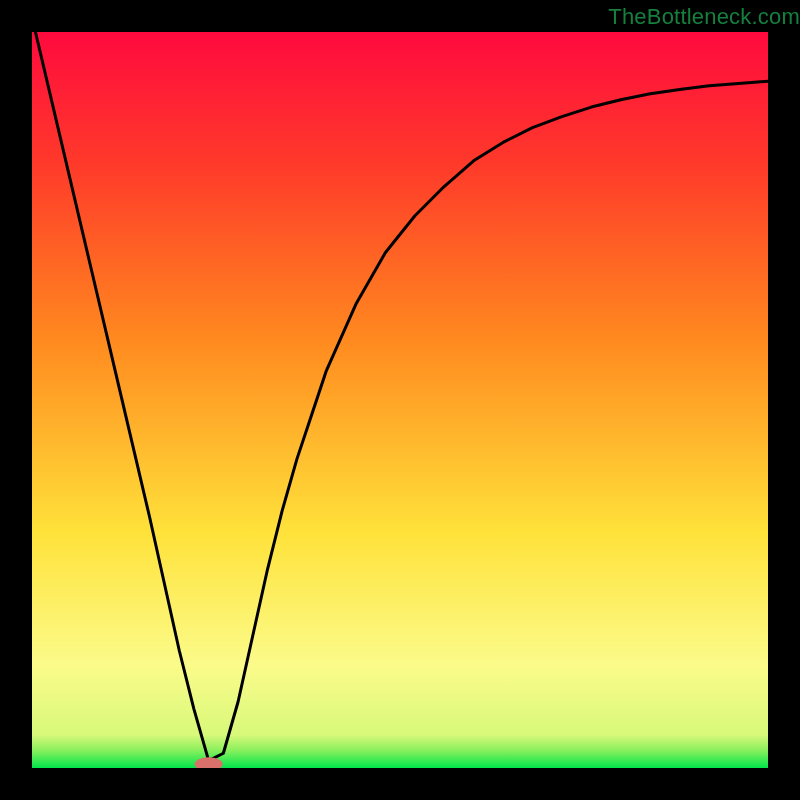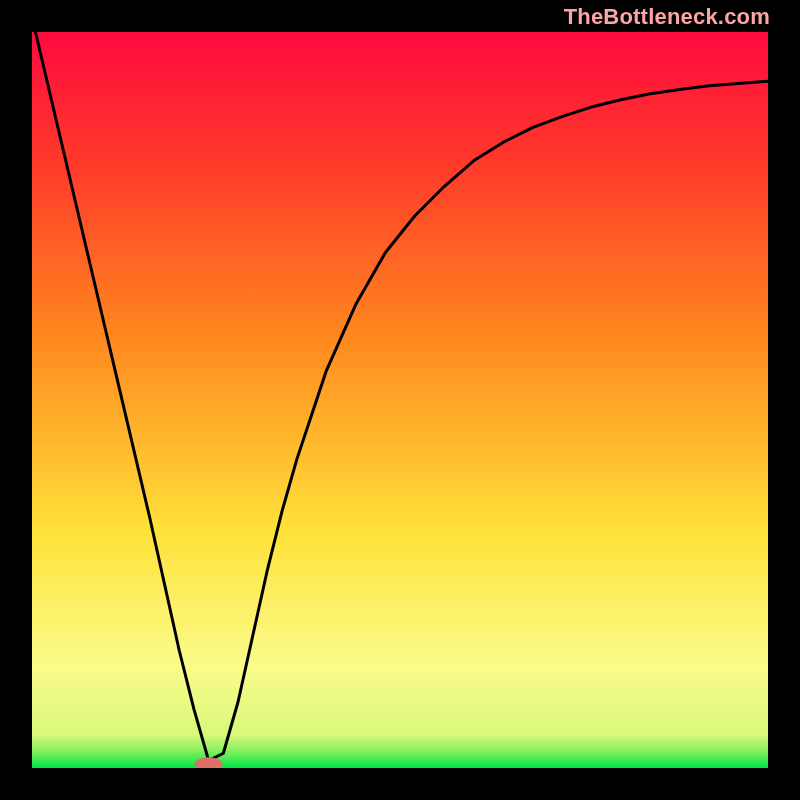--- a/index.html
+++ b/index.html
@@ -12,24 +12,24 @@
   }
   .frame {
     position: relative;
     width: 800px;
     height: 800px;
     background: #000;
   }
   .watermark {
     position: absolute;
     top: 4px;
-    right: 30px;
-    color: #fca5a5;
+    right: 0;
+    color: #15803d;
     font-size: 22px;
-    font-weight: 700;
+    font-weight: 400;
     letter-spacing: 0.2px;
     z-index: 5;
   }
   svg {
     display: block;
     margin: 0;
   }
 </style>
 </head>
 <body>

